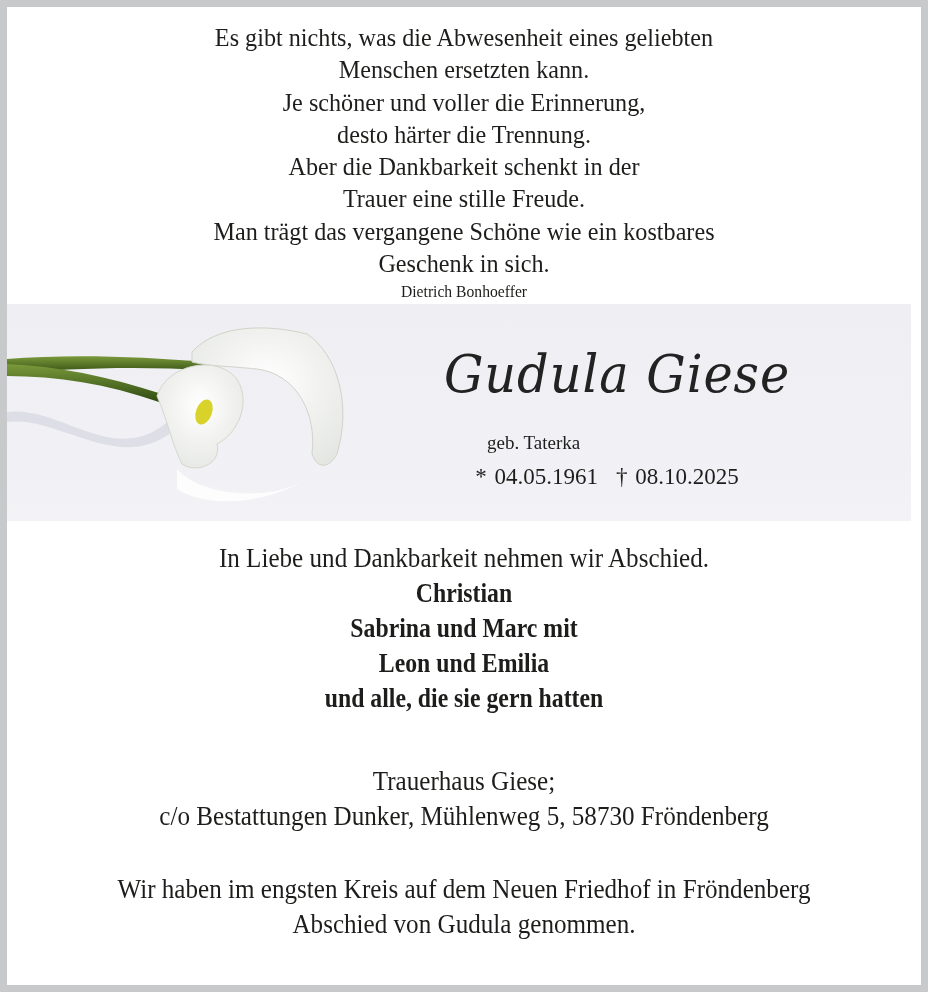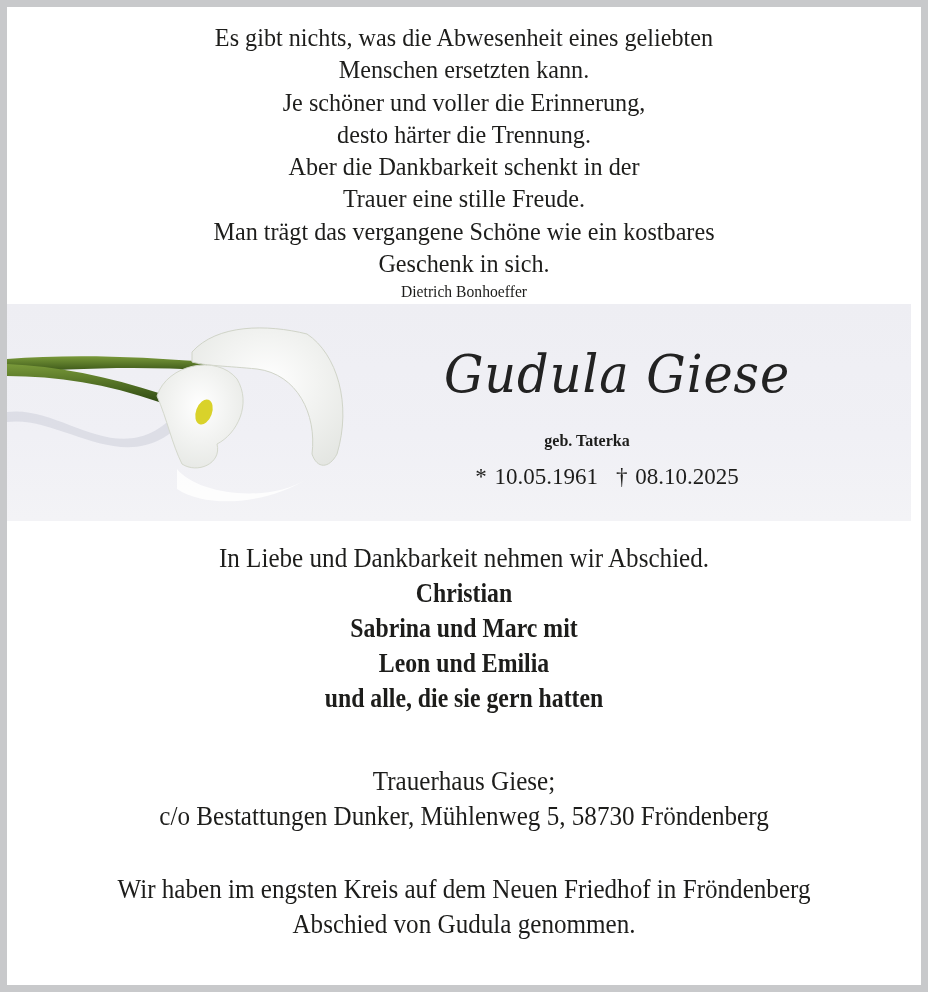--- a/index.html
+++ b/index.html
@@ -4,21 +4,21 @@
 <style>
   html, body { margin:0; padding:0; background:#ffffff; }
   body { width:928px; height:1000px; position:relative; overflow:hidden; font-family:"Liberation Serif","DejaVu Serif",serif; color:#1d1d1b; }
   .frame { position:absolute; left:0; top:0; width:914px; height:978px; border:7px solid #c8c9cb; background:#fff; }
   .center { position:absolute; left:0; width:928px; text-align:center; }
   .poem { top:22px; font-size:26px; line-height:32.3px; transform:scaleX(0.93); transform-origin:center top; }
   .author { top:282px; font-size:17px; transform:scaleX(0.92); }
   .band { position:absolute; left:7px; top:304px; width:904px; height:217px; background:linear-gradient(180deg,#eeeef3 0%,#f0f0f5 60%,#f3f3f6 100%); overflow:hidden; }
   .flower { position:absolute; left:0; top:0; width:350px; height:217px; }
   .name { position:absolute; left:420px; top:40px; width:380px; text-align:center; font-family:"DejaVu Serif",serif; font-style:italic; font-size:52px; letter-spacing:1px; color:#222; transform:scaleX(0.95); }
-  .maiden { position:absolute; left:480px; top:128px; width:200px; text-align:center; font-size:16px;font-weight:bold; }
+  .maiden { position:absolute; left:480px; top:128px; width:200px; font-size:19px; }
   .dates { position:absolute; left:430px; top:160px; width:340px; text-align:center; font-size:23px; word-spacing:2px; }
   .dates span + span { margin-left:18px; }
   .farewell { top:541px; font-size:27px; line-height:35px; transform:scaleX(0.93); transform-origin:center top; }
   .family { top:576px; font-size:27px; line-height:35px; font-weight:bold; transform:scaleX(0.88); transform-origin:center top; }
   .address { top:764px; font-size:27px; line-height:35px; transform:scaleX(0.93); transform-origin:center top; }
   .note { top:872px; font-size:27px; line-height:35px; transform:scaleX(0.93); transform-origin:center top; }
 </style>
 </head>
 <body>
 
@@ -52,21 +52,21 @@
     <path d="M0 55 C60 50 130 52 200 58 L200 66 C130 62 60 64 0 70 Z" fill="url(#stem)"></path>
     <path d="M0 60 C50 62 100 72 155 90 L152 98 C100 80 50 72 0 72 Z" fill="url(#stem)"></path>
     <path d="M185 48 C210 20 260 20 300 30 C330 50 345 100 330 150 C322 165 310 165 305 150 C310 110 290 70 250 65 C220 62 200 62 185 58 Z" fill="url(#petal)" stroke="#d0d4c8" stroke-width="1"></path>
     <path d="M150 92 C160 60 210 50 230 75 C245 100 230 130 210 140 C215 160 190 170 175 160 C165 140 160 115 150 92 Z" fill="url(#petal)" stroke="#d4d8cc" stroke-width="1"></path>
     <ellipse cx="197" cy="108" rx="8" ry="13" fill="#d9d22a" transform="rotate(20 197 108)"></ellipse>
     <path d="M170 165 C190 190 260 200 300 175 C260 200 200 205 170 185 Z" fill="#ffffff" opacity="0.8"></path>
   </svg>
   <div class="name">Gudula Giese</div>
   <div class="maiden">geb. Taterka</div>
   <div class="dates">
-    <span>* 10.05.1961</span><span>† 08.10.2025</span>
+    <span>* 04.05.1961</span><span>† 08.10.2025</span>
   </div>
 </div>
 
 <div class="center farewell">In Liebe und Dankbarkeit nehmen wir Abschied.</div>
 <div class="center family">
   <div>Christian</div>
   <div>Sabrina und Marc mit</div>
   <div>Leon und Emilia</div>
   <div>und alle, die sie gern hatten</div>
 </div>

